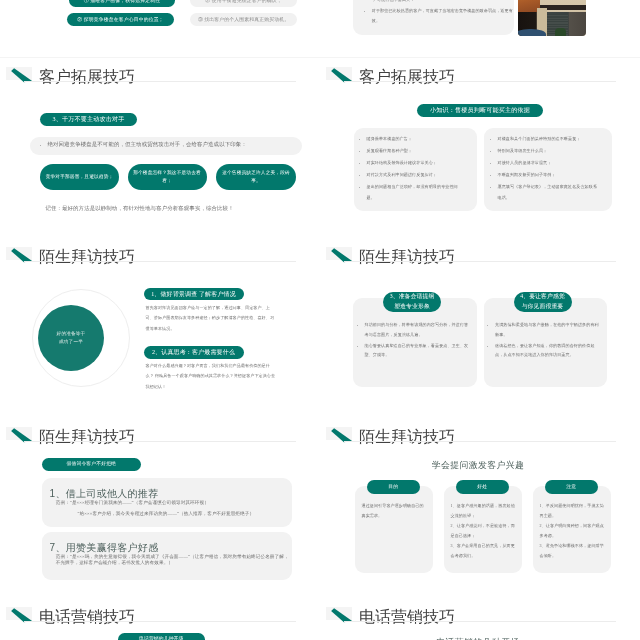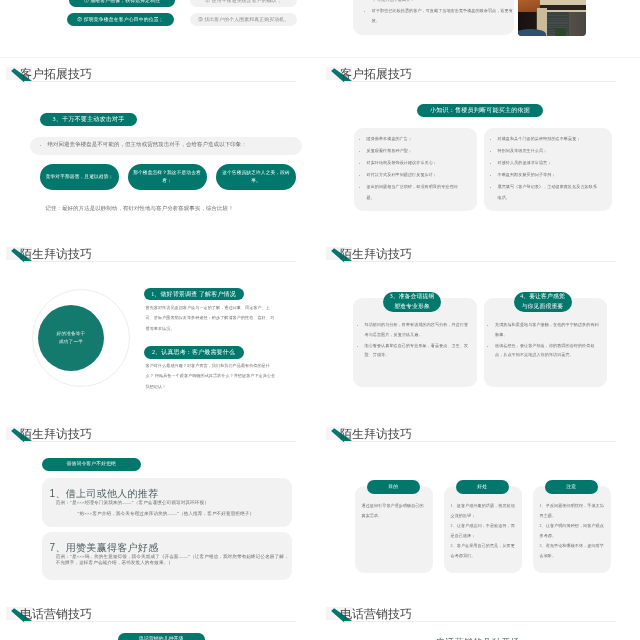--- a/index.html
+++ b/index.html
@@ -7,22 +7,22 @@
        font-family:"Liberation Serif",serif;color:#3a3a3a;}
   .page{position:relative;width:640px;height:640px;background:#fff;}
   .vdiv{position:absolute;left:319px;top:0;width:2px;height:640px;background:#f6f6f6;}
   .hdiv{position:absolute;left:0;width:640px;height:2px;background:#f4f4f4;}
   .slide{position:absolute;width:320px;height:180px;overflow:hidden;background:#fff;}
 
   
   .shead{position:absolute;left:0px;top:0px;width:320px;height:26px;}
   .shead .bg{position:absolute;left:5.6px;top:9px;width:26.7px;height:12.7px;background:#f4f4f4;}
   .shead svg{position:absolute;left:7.0px;top:9.5px;width:28px;height:18px;}
-  .shead .ttl{position:absolute;left:20px;top:11.2px;font-size:12px;letter-spacing:0px;
-      color:#414141;font-family:Liberation Mono, monospace;white-space:nowrap;line-height:1;}
+  .shead .ttl{position:absolute;left:39px;top:11.2px;font-size:16px;letter-spacing:0px;
+      color:#414141;font-family:Liberation Sans, sans-serif;white-space:nowrap;line-height:1;}
   .shead .rule{position:absolute;left:24px;top:23.2px;width:272px;height:1px;background:#ececec;}
 
   
   .pill{position:absolute;background:#02786c;border-radius:40px;color:#fff;
         display:flex;flex-direction:column;align-items:center;justify-content:center;text-align:center;
         font-size:4.3px;line-height:1.45;letter-spacing:.15px;padding:0 4px;box-sizing:border-box;}
   .gpill{position:absolute;background:#f1f1f1;border-radius:40px;color:#8a8a8a;
         display:flex;align-items:center;justify-content:center;text-align:center;
         font-size:4.3px;line-height:1.45;letter-spacing:.15px;padding:0 4px;box-sizing:border-box;}
   .panel{position:absolute;background:#f2f2f2;border-radius:9px;box-sizing:border-box;}
@@ -221,20 +221,21 @@
 
   <div class="slide" style="left:320px;top:418px">
     <div class="shead">
       <div class="bg"></div>
       <svg width="28" height="18" viewBox="0 0 28 18">
         <path d="M7.1 0.2 L4.1 3.0 L16.9 14.2 L25.1 13.1 Z" fill="#02786c"></path>
       </svg>
       <div class="ttl">陌生拜访技巧</div>
       <div class="rule"></div>
     </div>
+    <div class="shl" style="left:-2px;top:40.6px;width:320px;">学会提问激发客户兴趣</div>
     <div class="panel" style="left:35px;top:67.5px;width:78px;height:87px;"></div>
     <div class="pill" style="left:46.7px;top:62.3px;width:53px;height:14px;font-size:4.8px;">目的</div>
     <div class="txt" style="left:41.5px;top:83px;width:65px;font-size:4.05px;line-height:2.45;">通过提问引导客户逐步明确自己的真实需求。</div>
     <div class="panel" style="left:124px;top:67.5px;width:78px;height:87px;"></div>
     <div class="pill" style="left:135.7px;top:62.3px;width:53px;height:14px;font-size:4.8px;">好处</div>
     <div class="txt" style="left:130.5px;top:83px;width:65px;font-size:4.05px;line-height:2.45;">
       <div>1、提客户感兴趣的话题，激发起他交流的欲望；</div>
       <div>2、让客户感觉到，不是被迫得，而是自己选择；</div>
       <div>3、客户会采用自己的意见，从而更会考虑我们。</div>
     </div>

